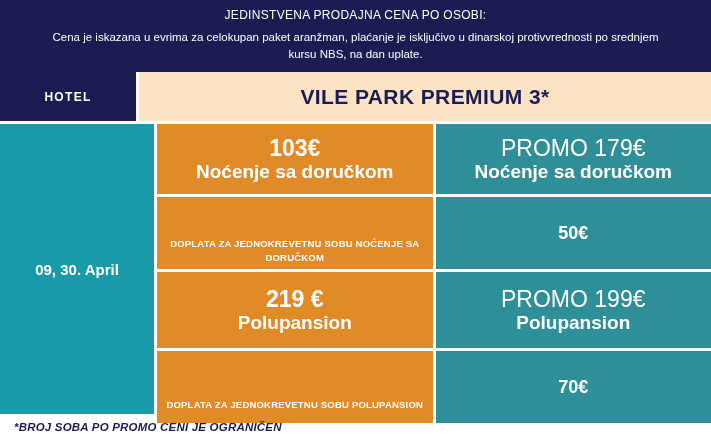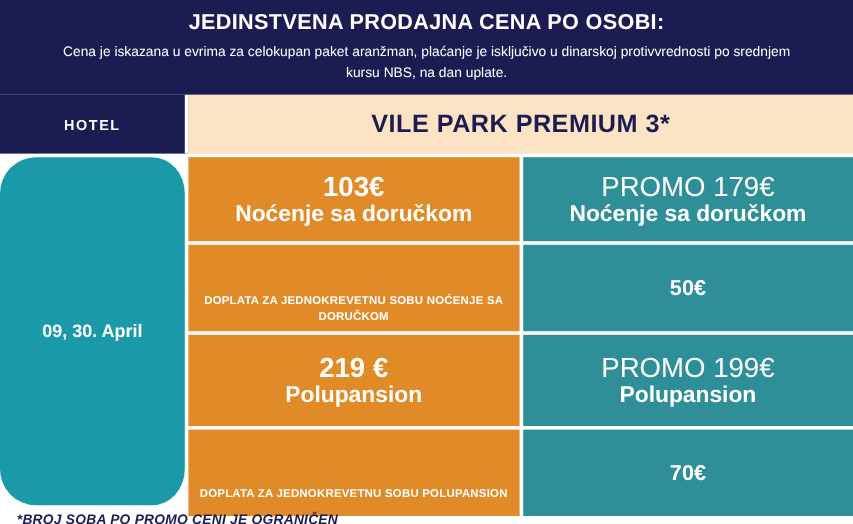--- a/index.html
+++ b/index.html
@@ -22,42 +22,42 @@
   }
 
   
   .header-band {
     background: #1b1d52;
     color: #ffffff;
     padding: 8px 14px 10px 14px;
     text-align: center;
   }
   .header-title {
-    font-size: 18px;
-    font-weight: bold;
+    font-size: 12px;
+    font-weight: normal;
     letter-spacing: 0.3px;
     margin-bottom: 7px;
     text-transform: uppercase;
   }
   .header-sub {
     font-size: 11.5px;
     font-weight: normal;
     line-height: 1.45;
     padding: 0 26px;
   }
 
   
   .title-row {
     display: flex;
     width: 100%;
     height: 52px;
     border-bottom: 3px solid #ffffff;
   }
   .hotel-cell {
-    width: 157px;
+    width: 139px;
     background: #1b1d52;
     color: #ffffff;
     font-size: 12px;
     font-weight: bold;
     letter-spacing: 1.3px;
     display: flex;
     align-items: center;
     justify-content: center;
     border-right: 3px solid #ffffff;
   }
@@ -83,21 +83,20 @@
     width: 157px;
     background: #1a9aa8;
     color: #ffffff;
     font-size: 15px;
     font-weight: bold;
     display: flex;
     align-items: center;
     justify-content: center;
     border-right: 3px solid #ffffff;
     text-align: center;
-    border-radius: 30px;
   }
   .rates-grid {
     flex: 1;
     display: grid;
     grid-template-columns: 1fr 1fr;
     grid-template-rows: 70px 72px 76px 72px;
     gap: 3px;
   }
   .cell {
     display: flex;

